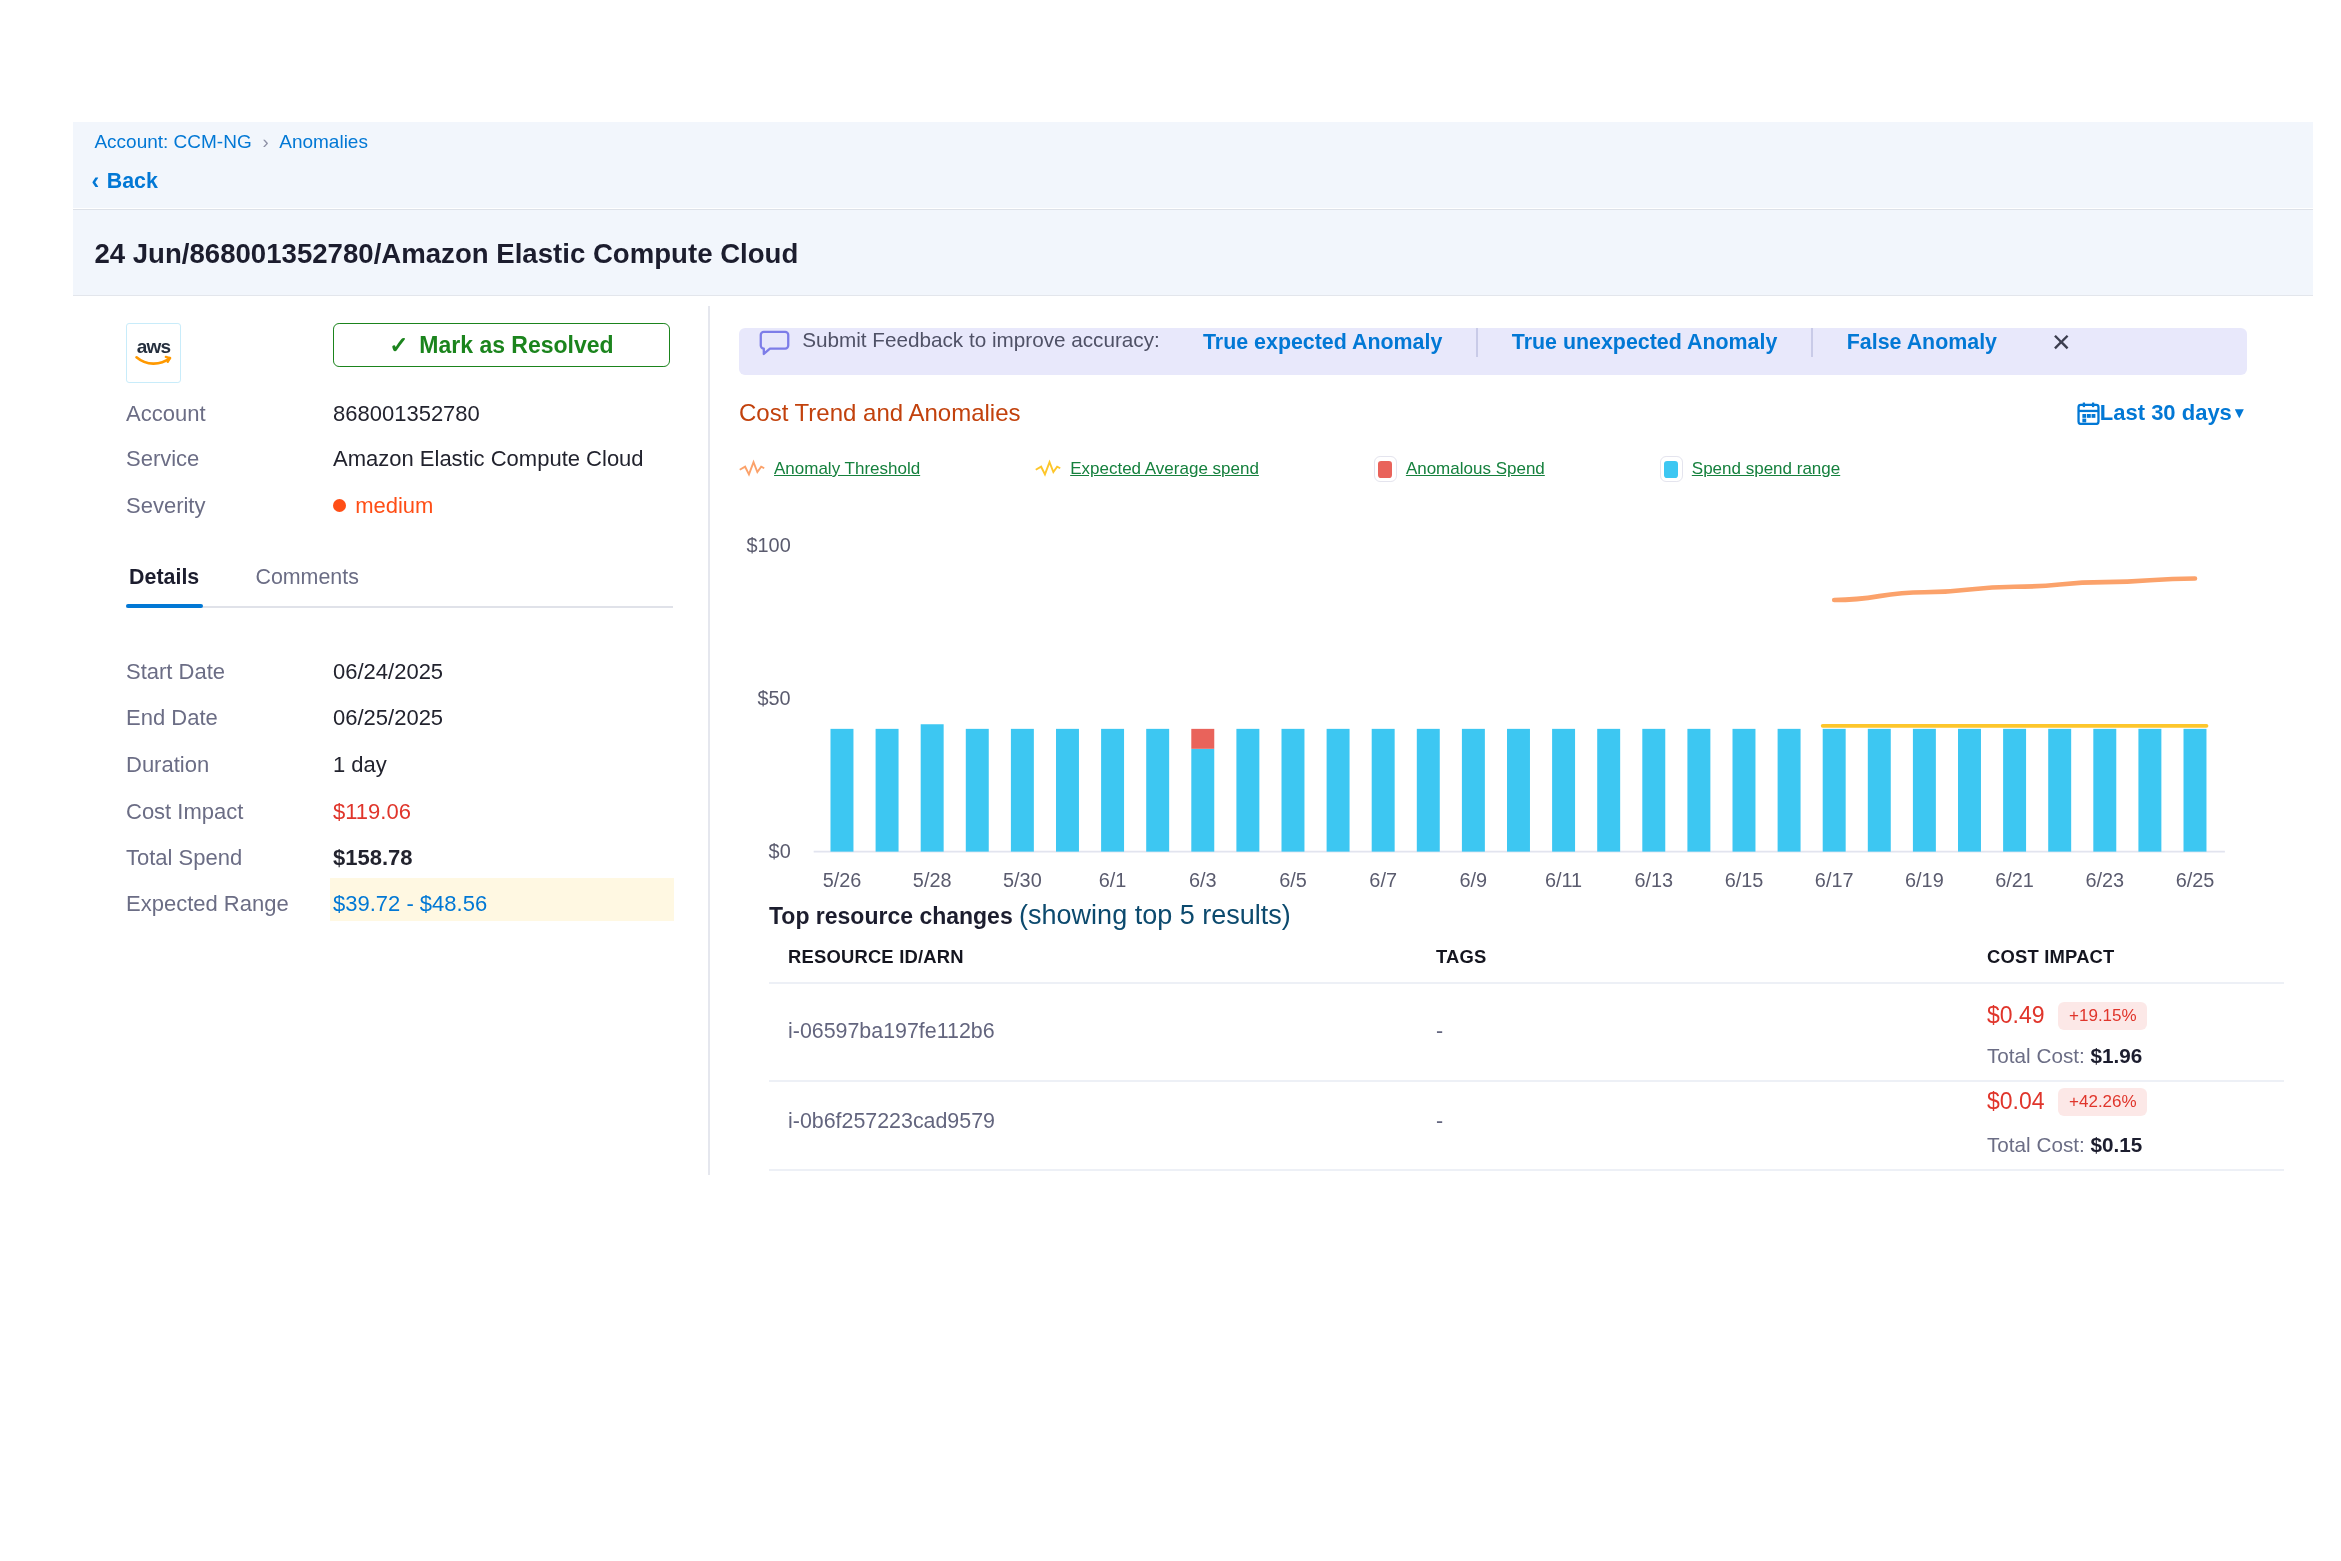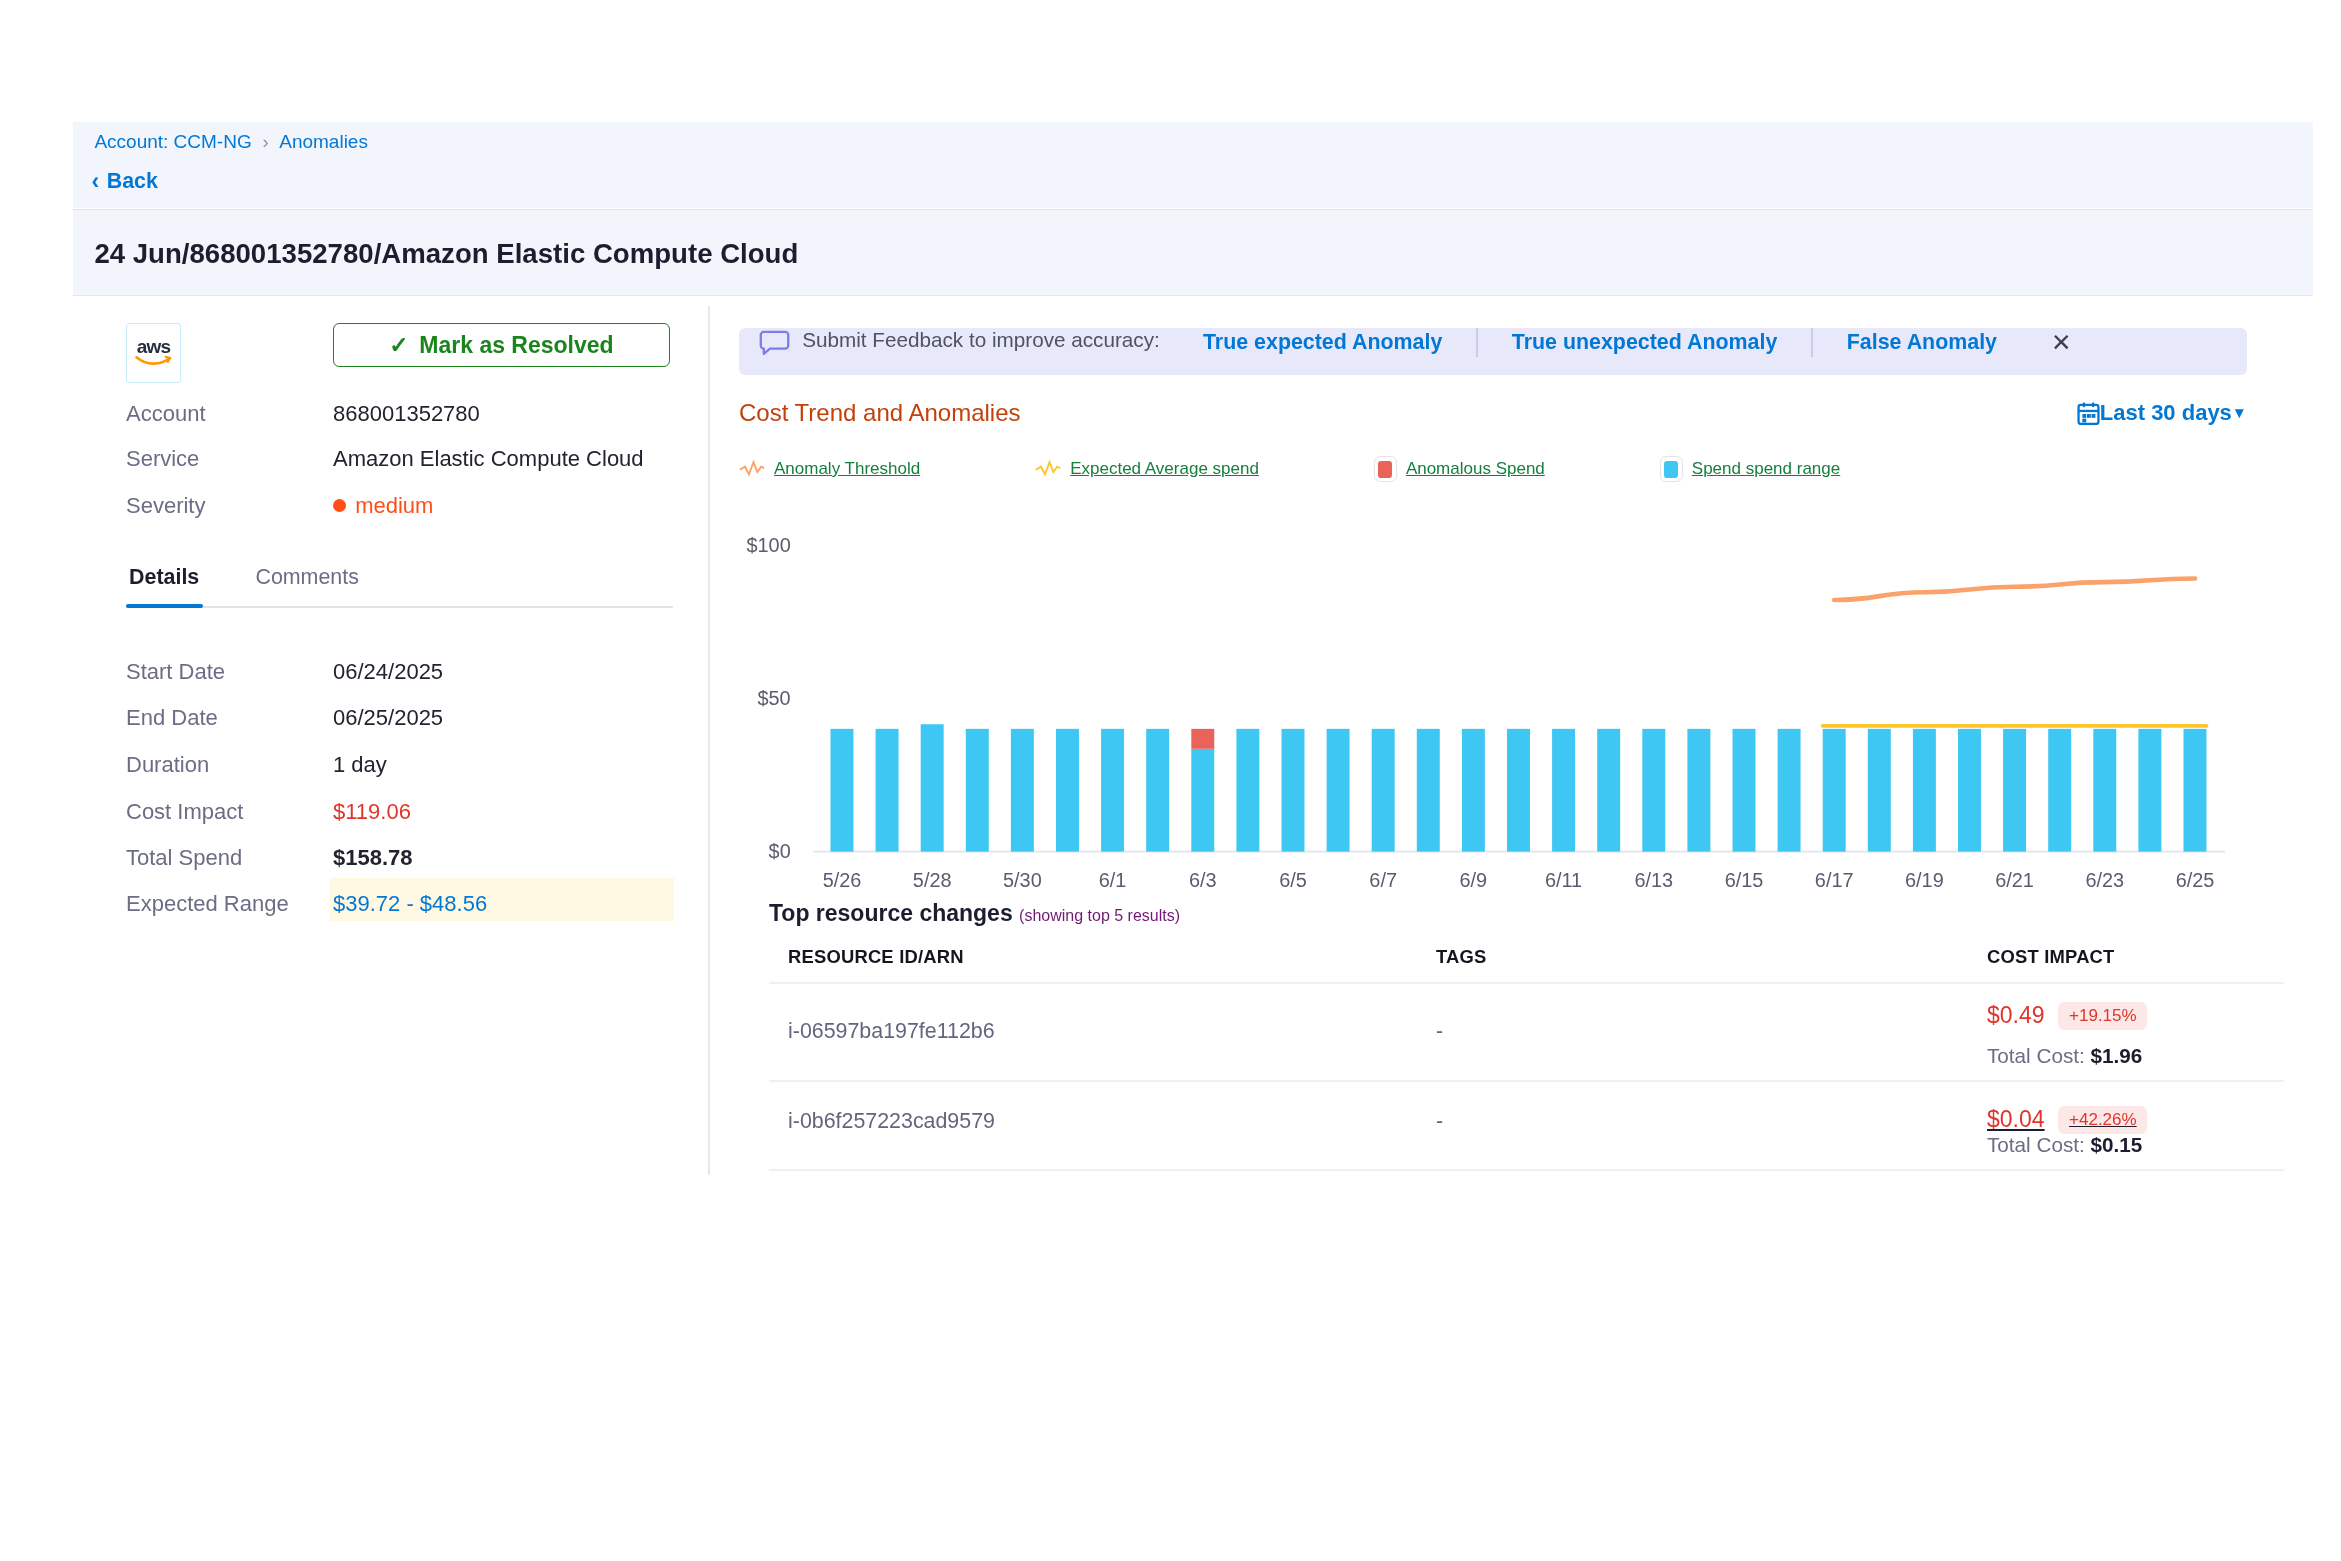--- a/index.html
+++ b/index.html
@@ -55,21 +55,21 @@
   .legend { position:absolute; left:739px; top:456px; display:flex; align-items:center; gap:115px; }
   .legend-item { display:flex; align-items:center; gap:9px; font-size:17px; color:#15803d;text-decoration:underline; }
   .legend-swatch-box { width:23px; height:26px; border:1.5px solid #e4e4ee; border-radius:6.1px; background:#fff; display:flex; align-items:center; justify-content:center; }
   .legend-swatch-inner { width:13.8px; height:17px; border-radius:3.1px; }
 
   .chart-svg { position:absolute; left:731px; top:517px; }
 
   .resources { position:absolute; left:769px; top:892px; width:1515px; height:283px; }
   .res-heading { position:absolute; left:0; top:7.7px; font-size:23px; }
   .res-heading .main { font-weight:bold; color:#1c1d2e; }
-  .res-heading .sub { color:#701a75; font-size:16px; }
+  .res-heading .sub { color:#0c4a6e; font-size:27px; }
   .res-header-cell { position:absolute; top:54px; font-size:18.4px; font-weight:bold; color:#14151f; letter-spacing:0.2px; }
   .res-sep { position:absolute; left:0; width:1515px; height:1.5px; background:#edf0f6; }
   .res-id { position:absolute; font-size:21.4px; color:#63657e; cursor:pointer; }
   .res-dash { position:absolute; font-size:21.4px; color:#63657e; }
   .cost-line1 { position:absolute; display:flex; align-items:center; gap:13.8px; }
   .cost-val { color:#e0352b; font-size:23px; font-weight:500; }
   .cost-badge { background:#fce8e7; color:#e0352b; font-size:17px; font-weight:500; padding:3.8px 10.7px; border-radius:6.1px; }
   .cost-line2 { position:absolute; font-size:20.7px; color:#6b6d85; }
   .cost-line2 b { color:#1c1d2e; }
 </style>
@@ -289,21 +289,21 @@
         <div class="res-id" style="left: 19px; top: 127px;">i-06597ba197fe112b6</div>
         <div class="res-dash" style="left: 667px; top: 127px;">-</div>
         <div class="cost-line1" style="left: 1218px; top: 110px;">
           <span class="cost-val">$0.49</span>
           <span class="cost-badge">+19.15%</span>
         </div>
         <div class="cost-line2" style="left: 1218px; top: 152px;">Total Cost: <b>$1.96</b></div>
         <div class="res-sep" style="top: 188px;"></div>
         <div class="res-id" style="left: 19px; top: 217px;">i-0b6f257223cad9579</div>
         <div class="res-dash" style="left: 667px; top: 217px;">-</div>
-        <div class="cost-line1" style="left: 1218px; top: 214px; text-decoration: underline;">
+        <div class="cost-line1" style="left: 1218px; top: 196px;">
           <span class="cost-val">$0.04</span>
           <span class="cost-badge">+42.26%</span>
         </div>
         <div class="cost-line2" style="left: 1218px; top: 241px;">Total Cost: <b>$0.15</b></div>
         <div class="res-sep" style="top: 277px;"></div>
       </div>
   </div>
 
 </div>
 

